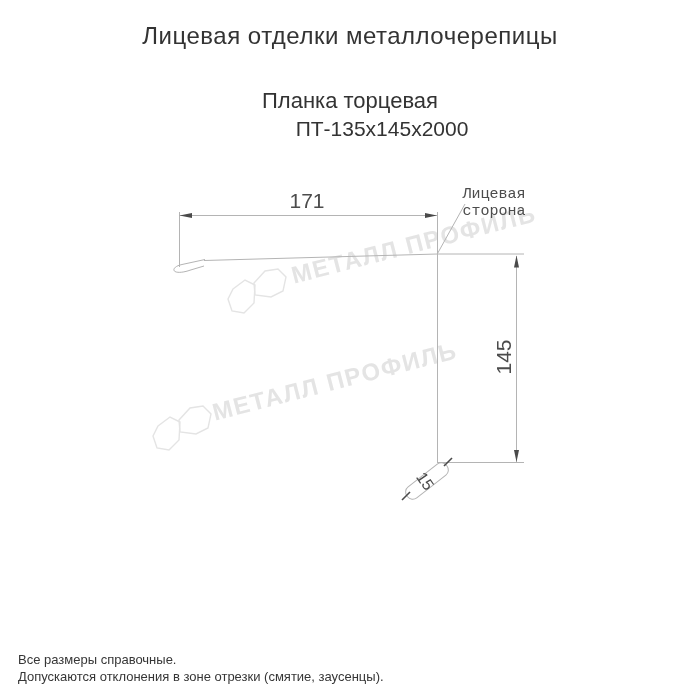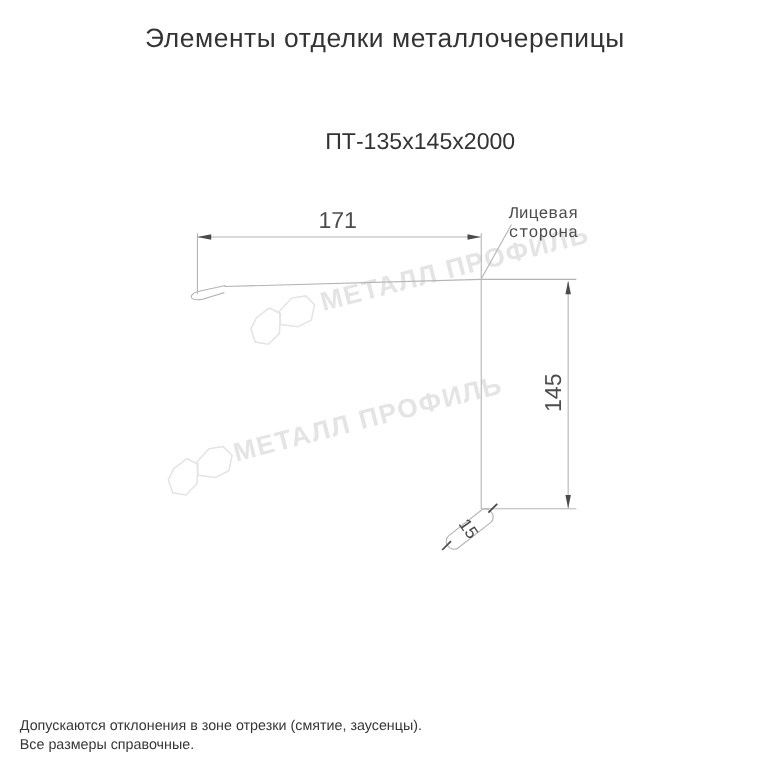--- a/index.html
+++ b/index.html
@@ -32,21 +32,22 @@
   .dim-15{left:404px;top:472px;width:40px;height:20px;font-size:16px;transform:rotate(55deg);}
   .face-label{left:455px;top:186px;width:78px;text-align:center;font-size:15px;line-height:17px;color:var(--dim-text,#4c4c4c);font-family:Liberation Mono, monospace;}
 
   .footnotes{left:18px;top:651px;font-size:13px;line-height:17px;color:var(--note-text,#363636);}
 </style>
 </head>
 <body>
 
 <div class="page">
 
-  <div class="abs centered page-title">Элементы отделки металлочерепицы</div>
+  <div class="abs centered page-title">Лицевая отделки металлочерепицы</div>
+  <div class="abs centered product-name">Планка торцевая</div>
   <div class="abs centered product-code">ПТ-135х145х2000</div>
 
   <svg class="abs" style="left:227px;top:266px" width="62" height="50" viewBox="0 0 62 50">
     <path class="wm-cloud" d="M27,17 L38,5 L51,3 L59,11 L56,25 L44,31 L28,29 Z"></path>
     <path class="wm-cloud" d="M6,23 L18,14 L28,19 L27,37 L17,47 L5,45 L1,33 Z"></path>
   </svg>
   <div class="abs wm-text" style="left:292px;top:262px">МЕТАЛЛ ПРОФИЛЬ</div>
 
   <svg class="abs" style="left:152px;top:403px" width="62" height="50" viewBox="0 0 62 50">
     <path class="wm-cloud" d="M27,17 L38,5 L51,3 L59,11 L56,25 L44,31 L28,29 Z"></path>
@@ -83,17 +84,17 @@
   <div class="abs dim-label dim-135">171</div>
   <div class="abs dim-label dim-145">145</div>
   <div class="abs dim-label dim-15">15</div>
 
   <div class="abs face-label">
     <div>Лицевая</div>
     <div>сторона</div>
   </div>
 
   <div class="abs footnotes">
+    <div>Все размеры справочные.</div>
     <div>Допускаются отклонения в зоне отрезки (смятие, заусенцы).</div>
-    <div>Все размеры справочные.</div>
   </div>
 
 </div>
 
 </body></html>

